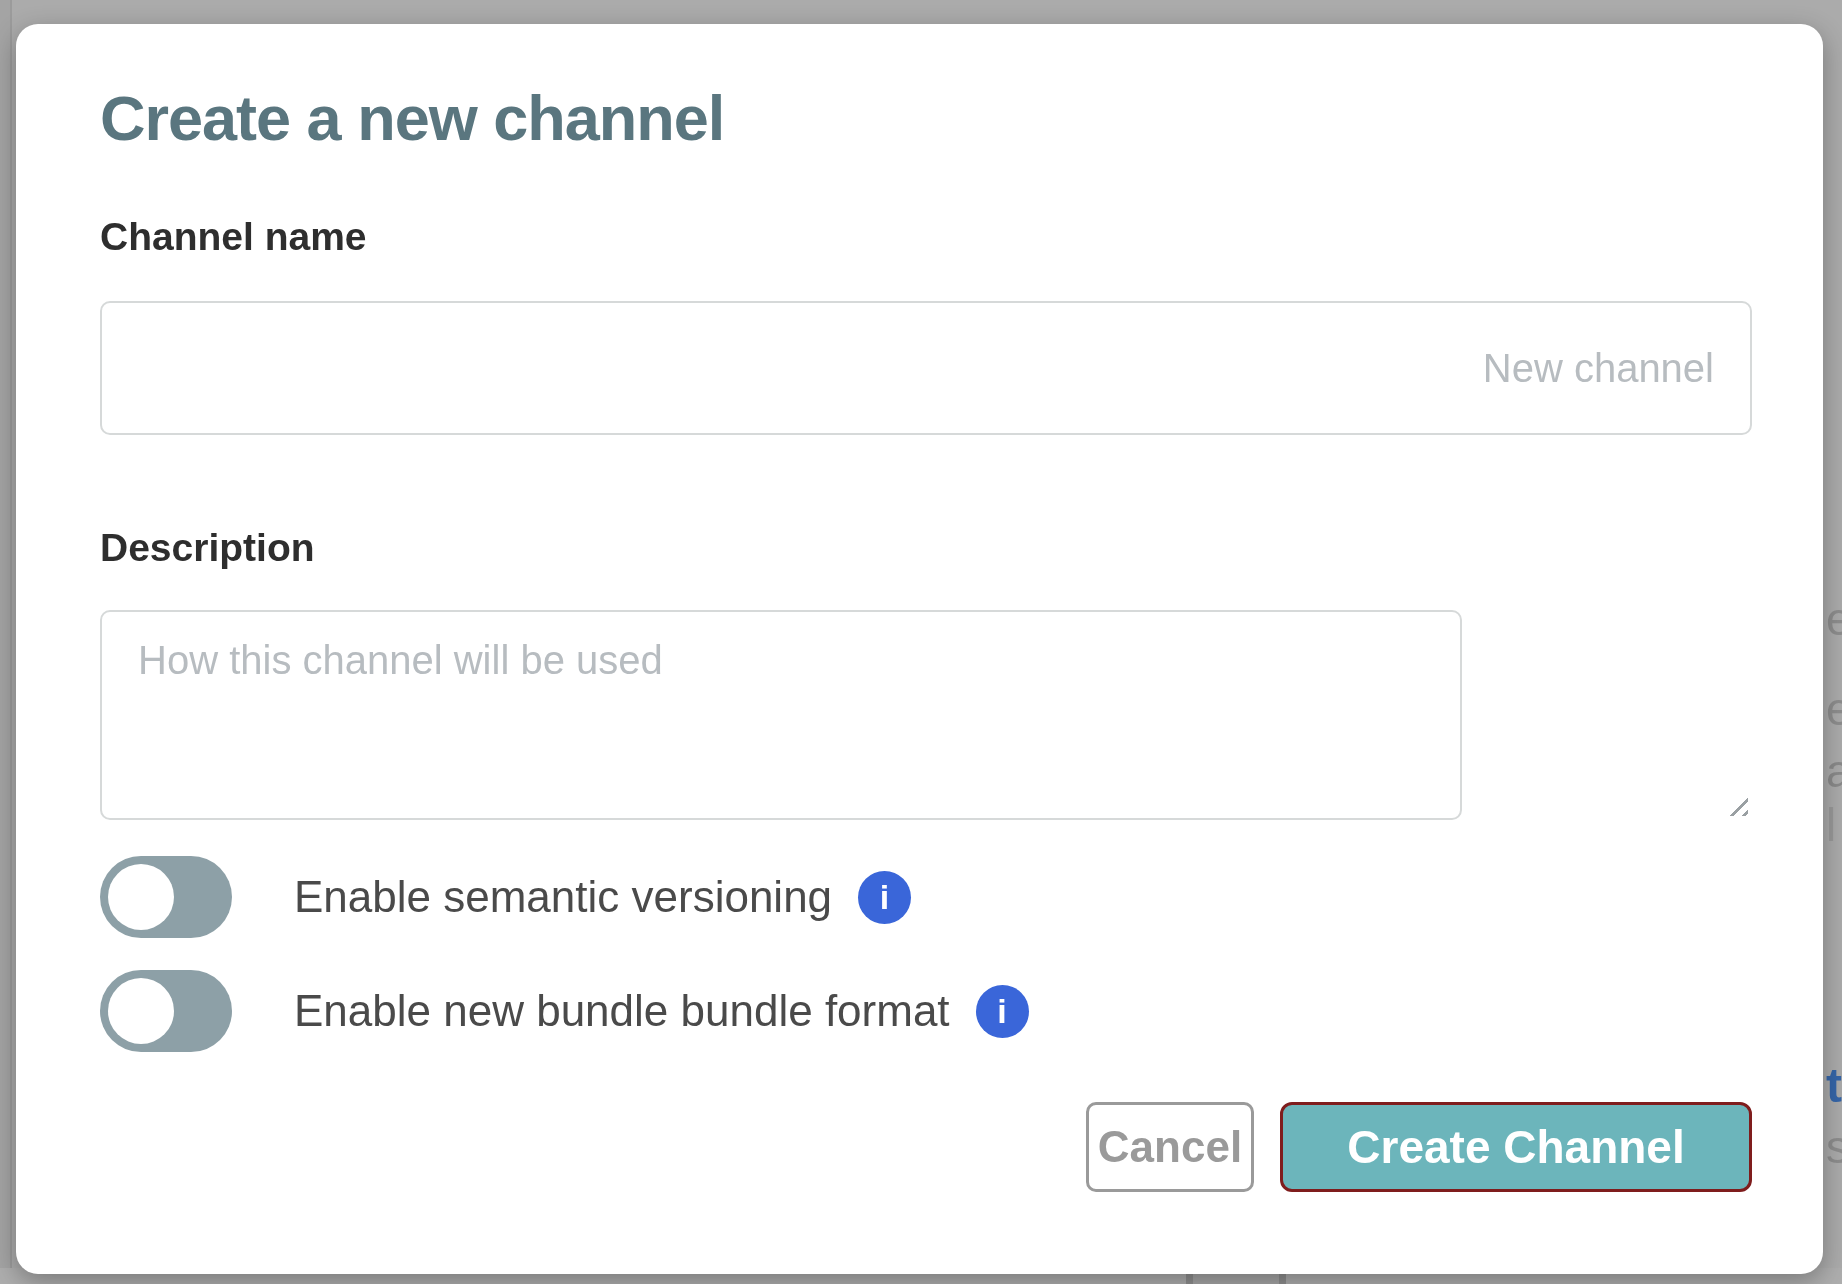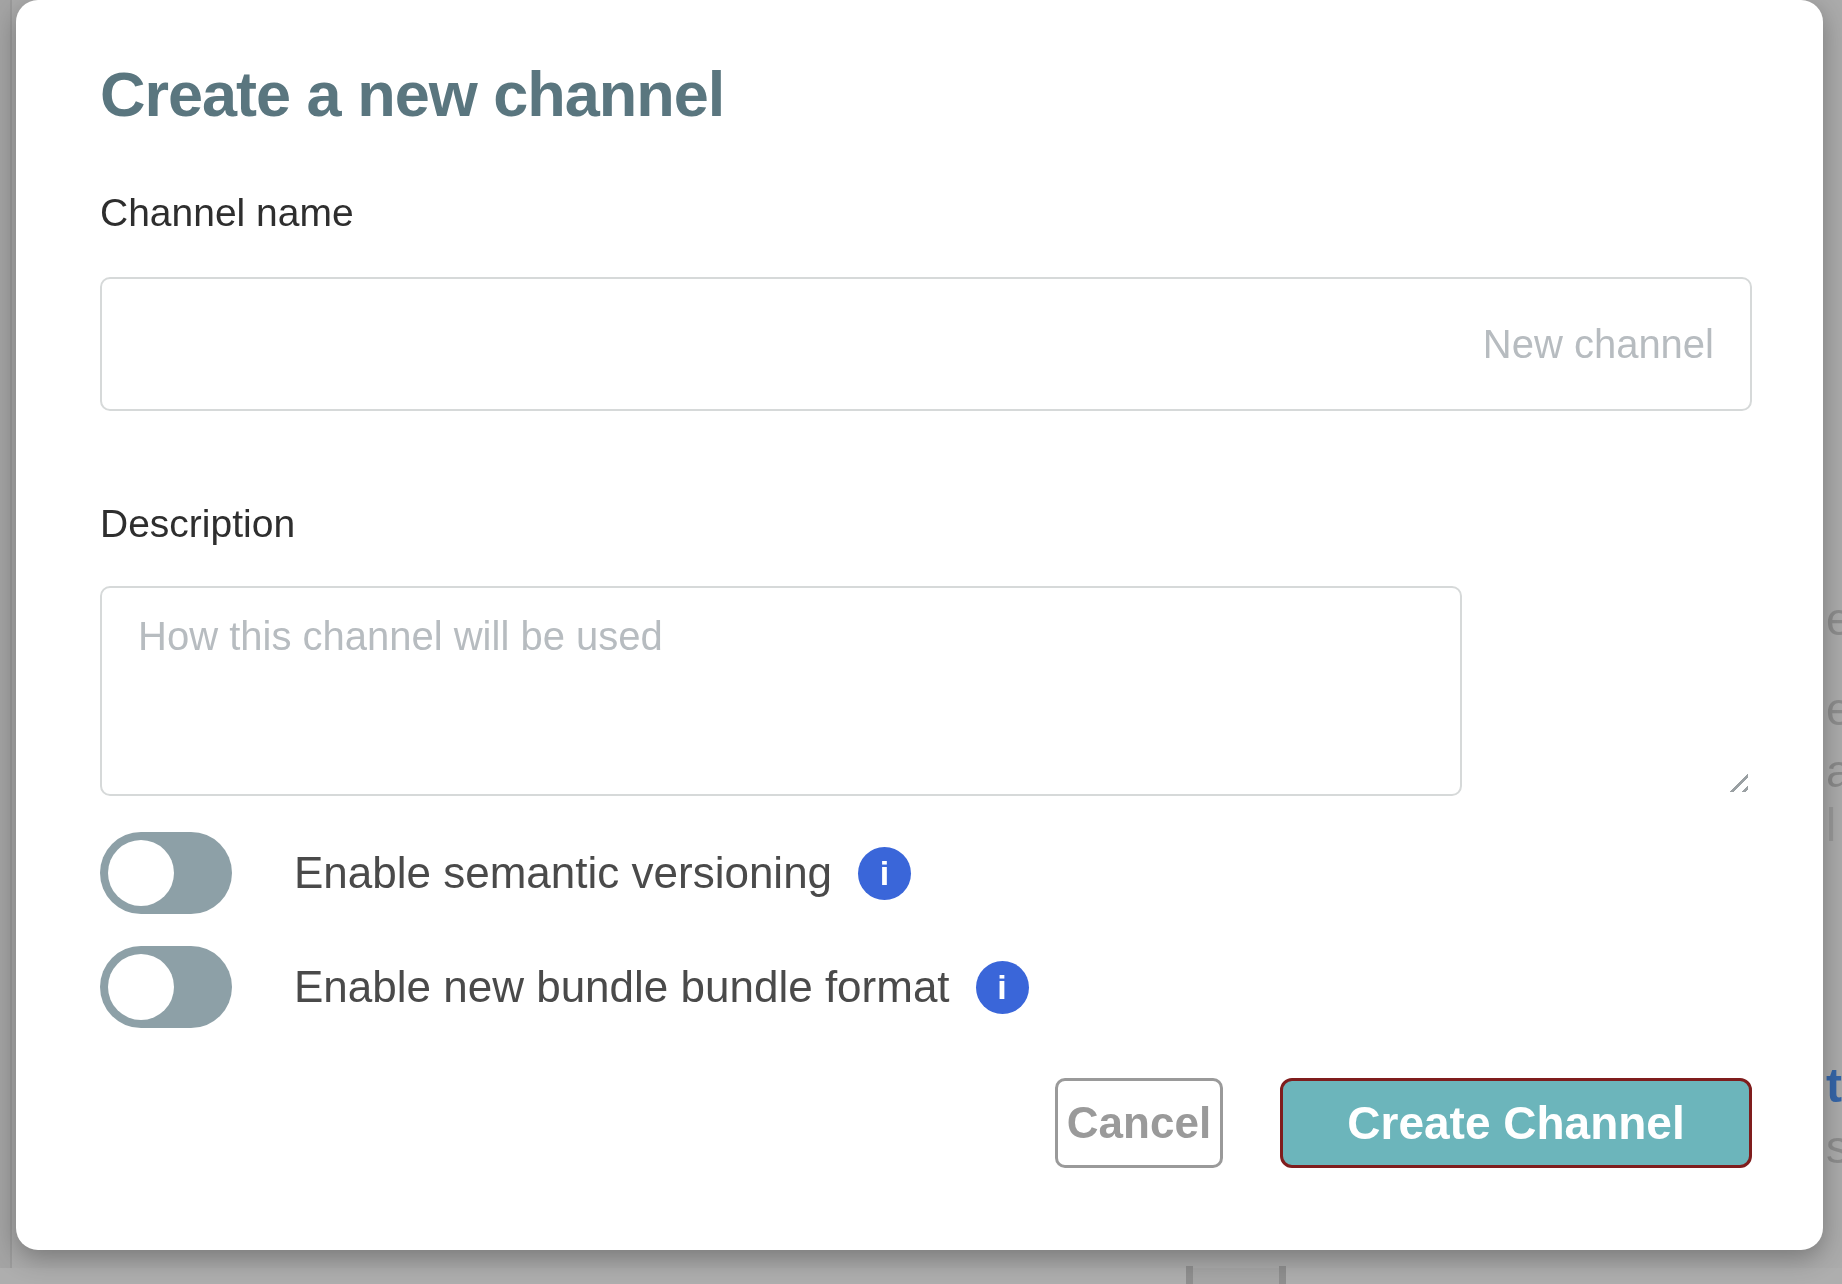--- a/index.html
+++ b/index.html
@@ -27,31 +27,31 @@
     position: absolute; top: 1266px; width: 7px; height: 18px; background: #8f8f8f;
   }
   .bg-fragment {
     position: absolute; left: 1826px; font-size: 46px; line-height: 1;
     color: #8d8d8d; white-space: nowrap;
   }
   .bg-fragment.link { font-weight: bold; font-size: 48px; }
 
   
   .modal {
-    position: absolute; left: 16px; top: 0; width: 1807px; height: 1250px;
+    position: absolute; left: 16px; top: 24px; width: 1807px; height: 1250px;
     background: #ffffff; border-radius: 22px;
     box-shadow: 0 8px 26px rgba(0,0,0,0.30);
     padding: 58px 71px 0 84px;
   }
   .modal-title {
     font-size: 63px; font-weight: bold; color: #5a767f; letter-spacing: -1px;
     line-height: 1.15;
   }
   .field-label {
-    font-size: 39px; font-weight: normal; color: #2e2e2e; line-height: 1.1;
+    font-size: 39px; font-weight: bold; color: #2e2e2e; line-height: 1.1;
   }
   .label-channel { margin-top: 62px; }
   .label-description { margin-top: 92px; }
 
   .text-input {
     display: block; margin-top: 42px; width: 1652px; height: 134px;
     border: 2px solid #d6d9d9; border-radius: 10px;
     font-family: inherit; font-size: 40px; color: #333; padding: 0 36px;
     outline: none; background: #fff; text-align: right;
   }
@@ -85,21 +85,21 @@
   .info-icon {
     margin-left: 26px; width: 53px; height: 53px; border-radius: 50%;
     background: #3a66d9; color: #fff; display: flex; align-items: center;
     justify-content: center; font-size: 34px; font-weight: bold; cursor: pointer;
     flex: 0 0 auto; line-height: 1;
   }
 
   .modal-footer {
     margin-top: 50px; display: flex; justify-content: flex-end; gap: 26px;
   }
-  .btn { font-family: inherit; font-weight: bold; cursor: pointer; margin-left: 31px; }
+  .btn { font-family: inherit; font-weight: bold; cursor: pointer; }
   .btn-cancel {
     width: 168px; height: 90px; background: #ffffff; color: #9a9a9a;
     border: 3px solid #9a9a9a; border-radius: 10px; font-size: 44px;
   }
   .btn-create {
     width: 472px; height: 90px; background: #6cb5bb; color: #ffffff;
     border: 3px solid #7f1d1d; border-radius: 12px; font-size: 46px;
   }
 </style>
 </head>

